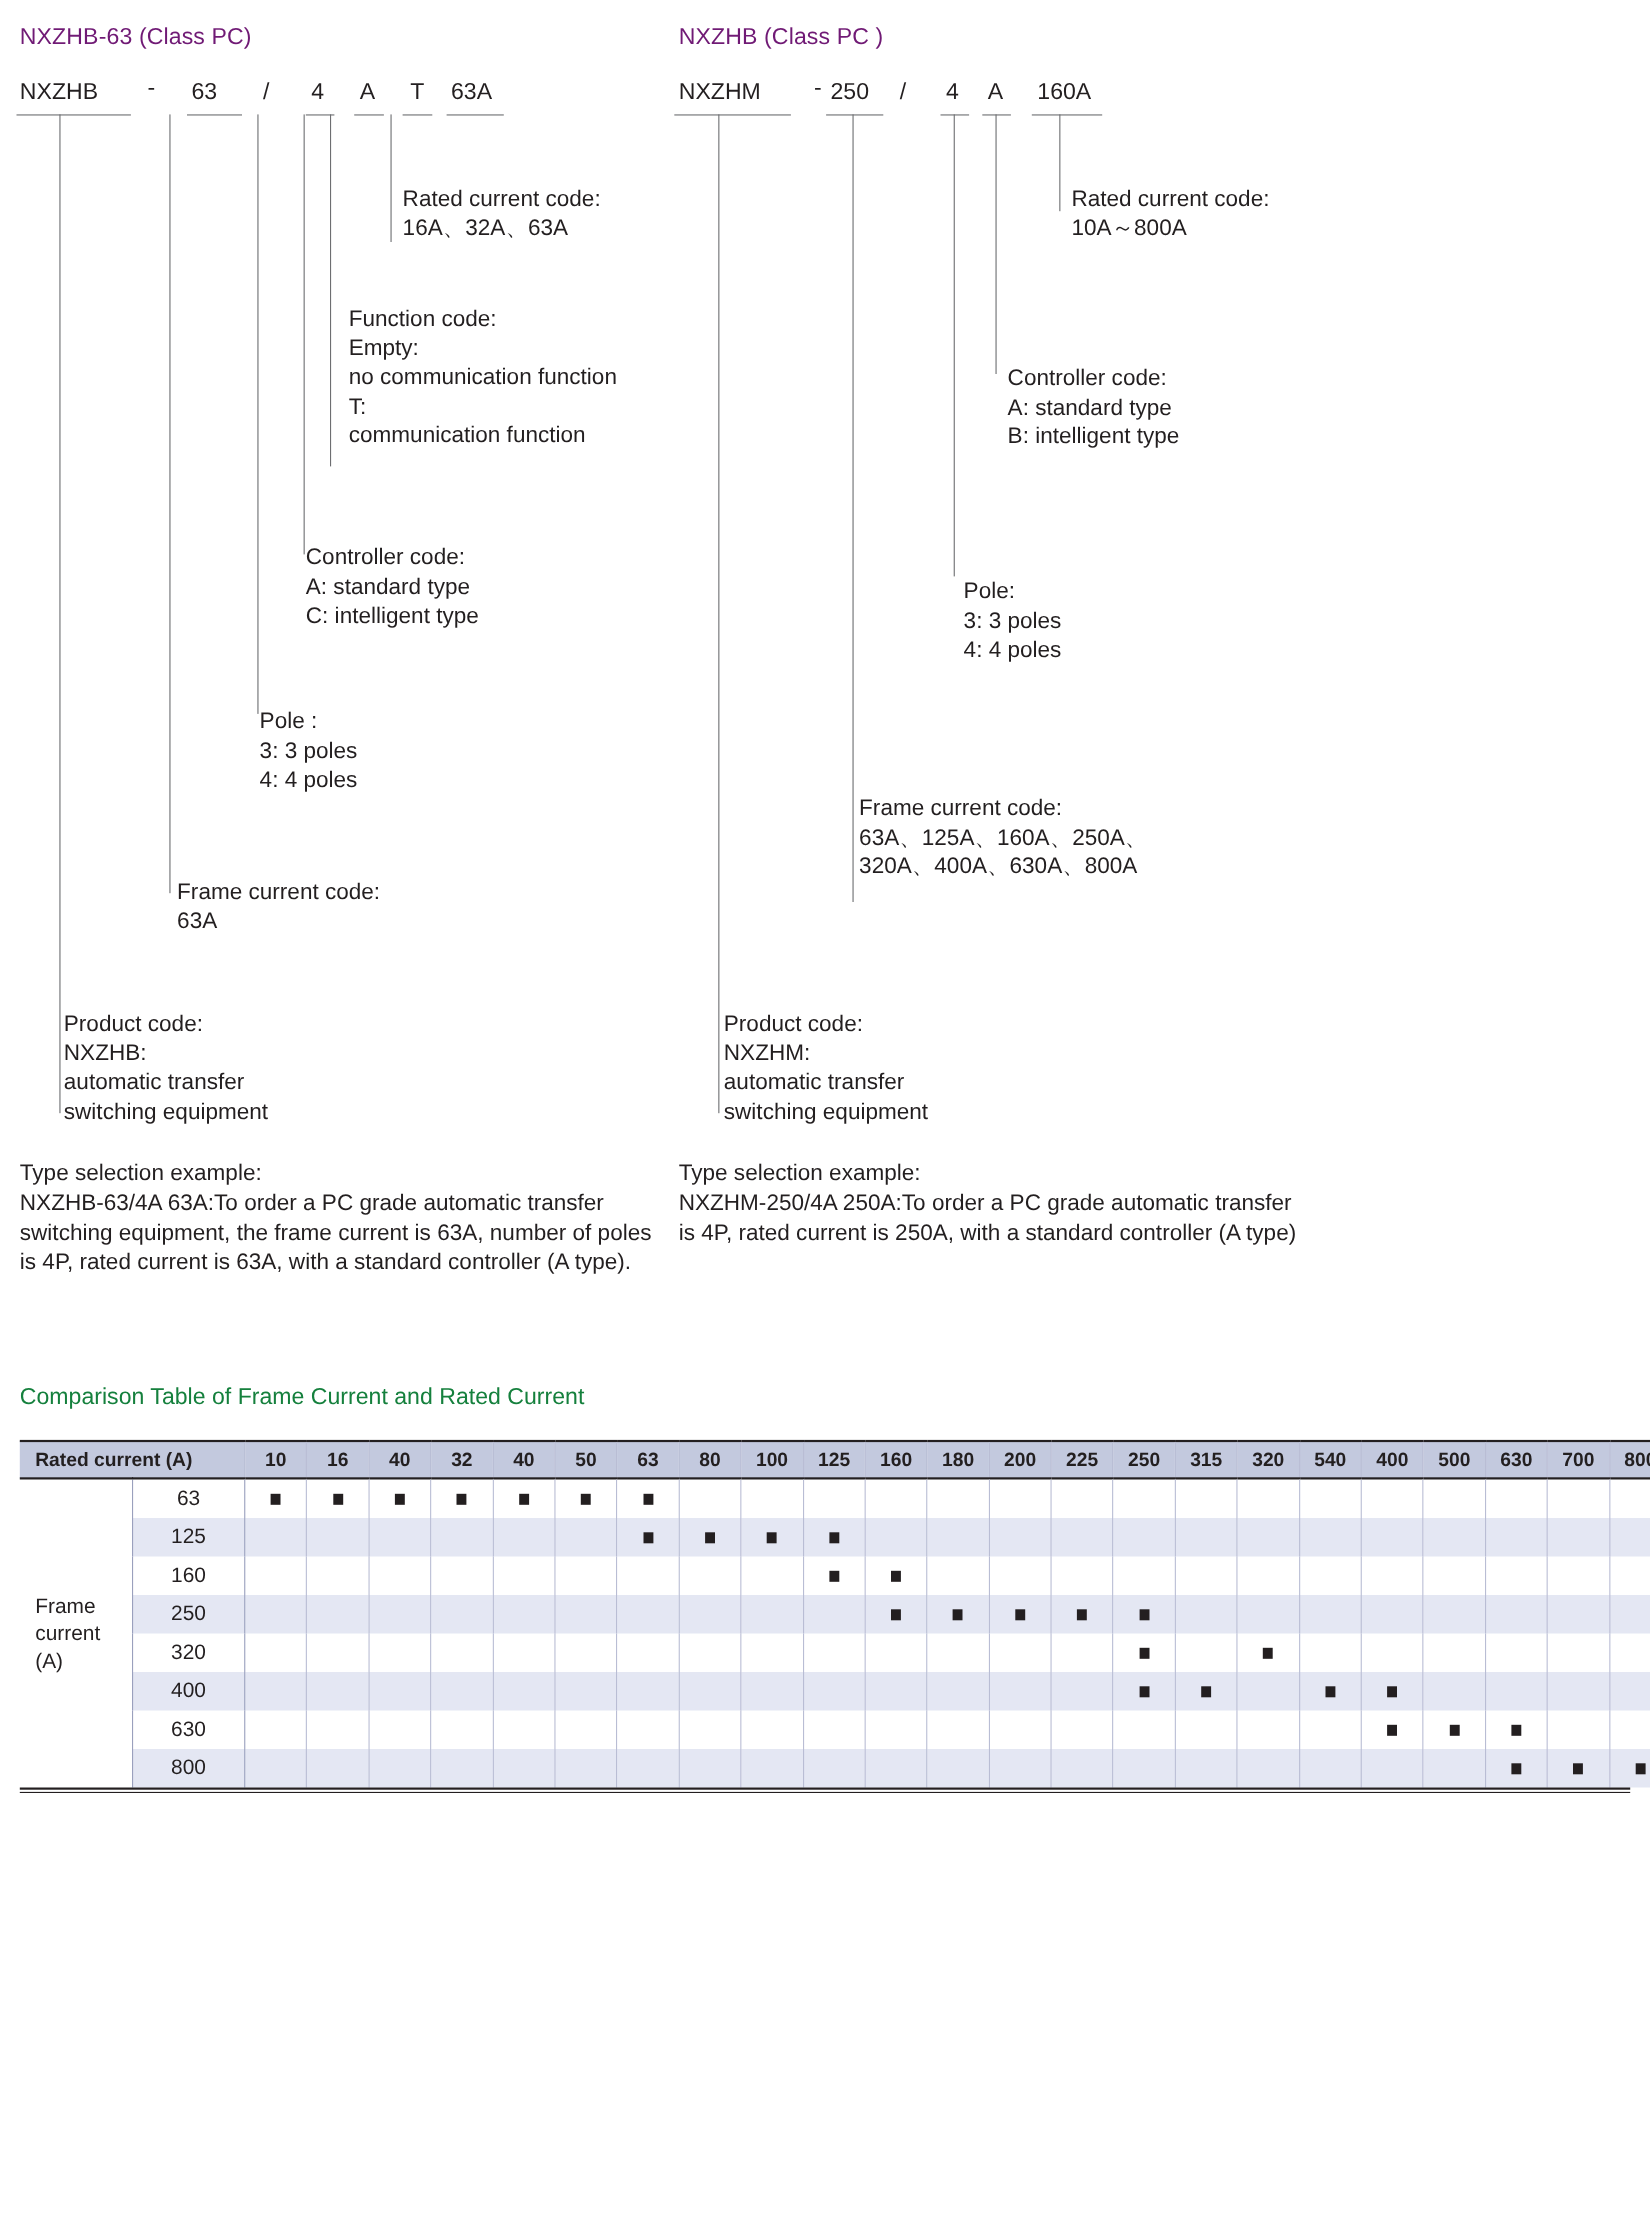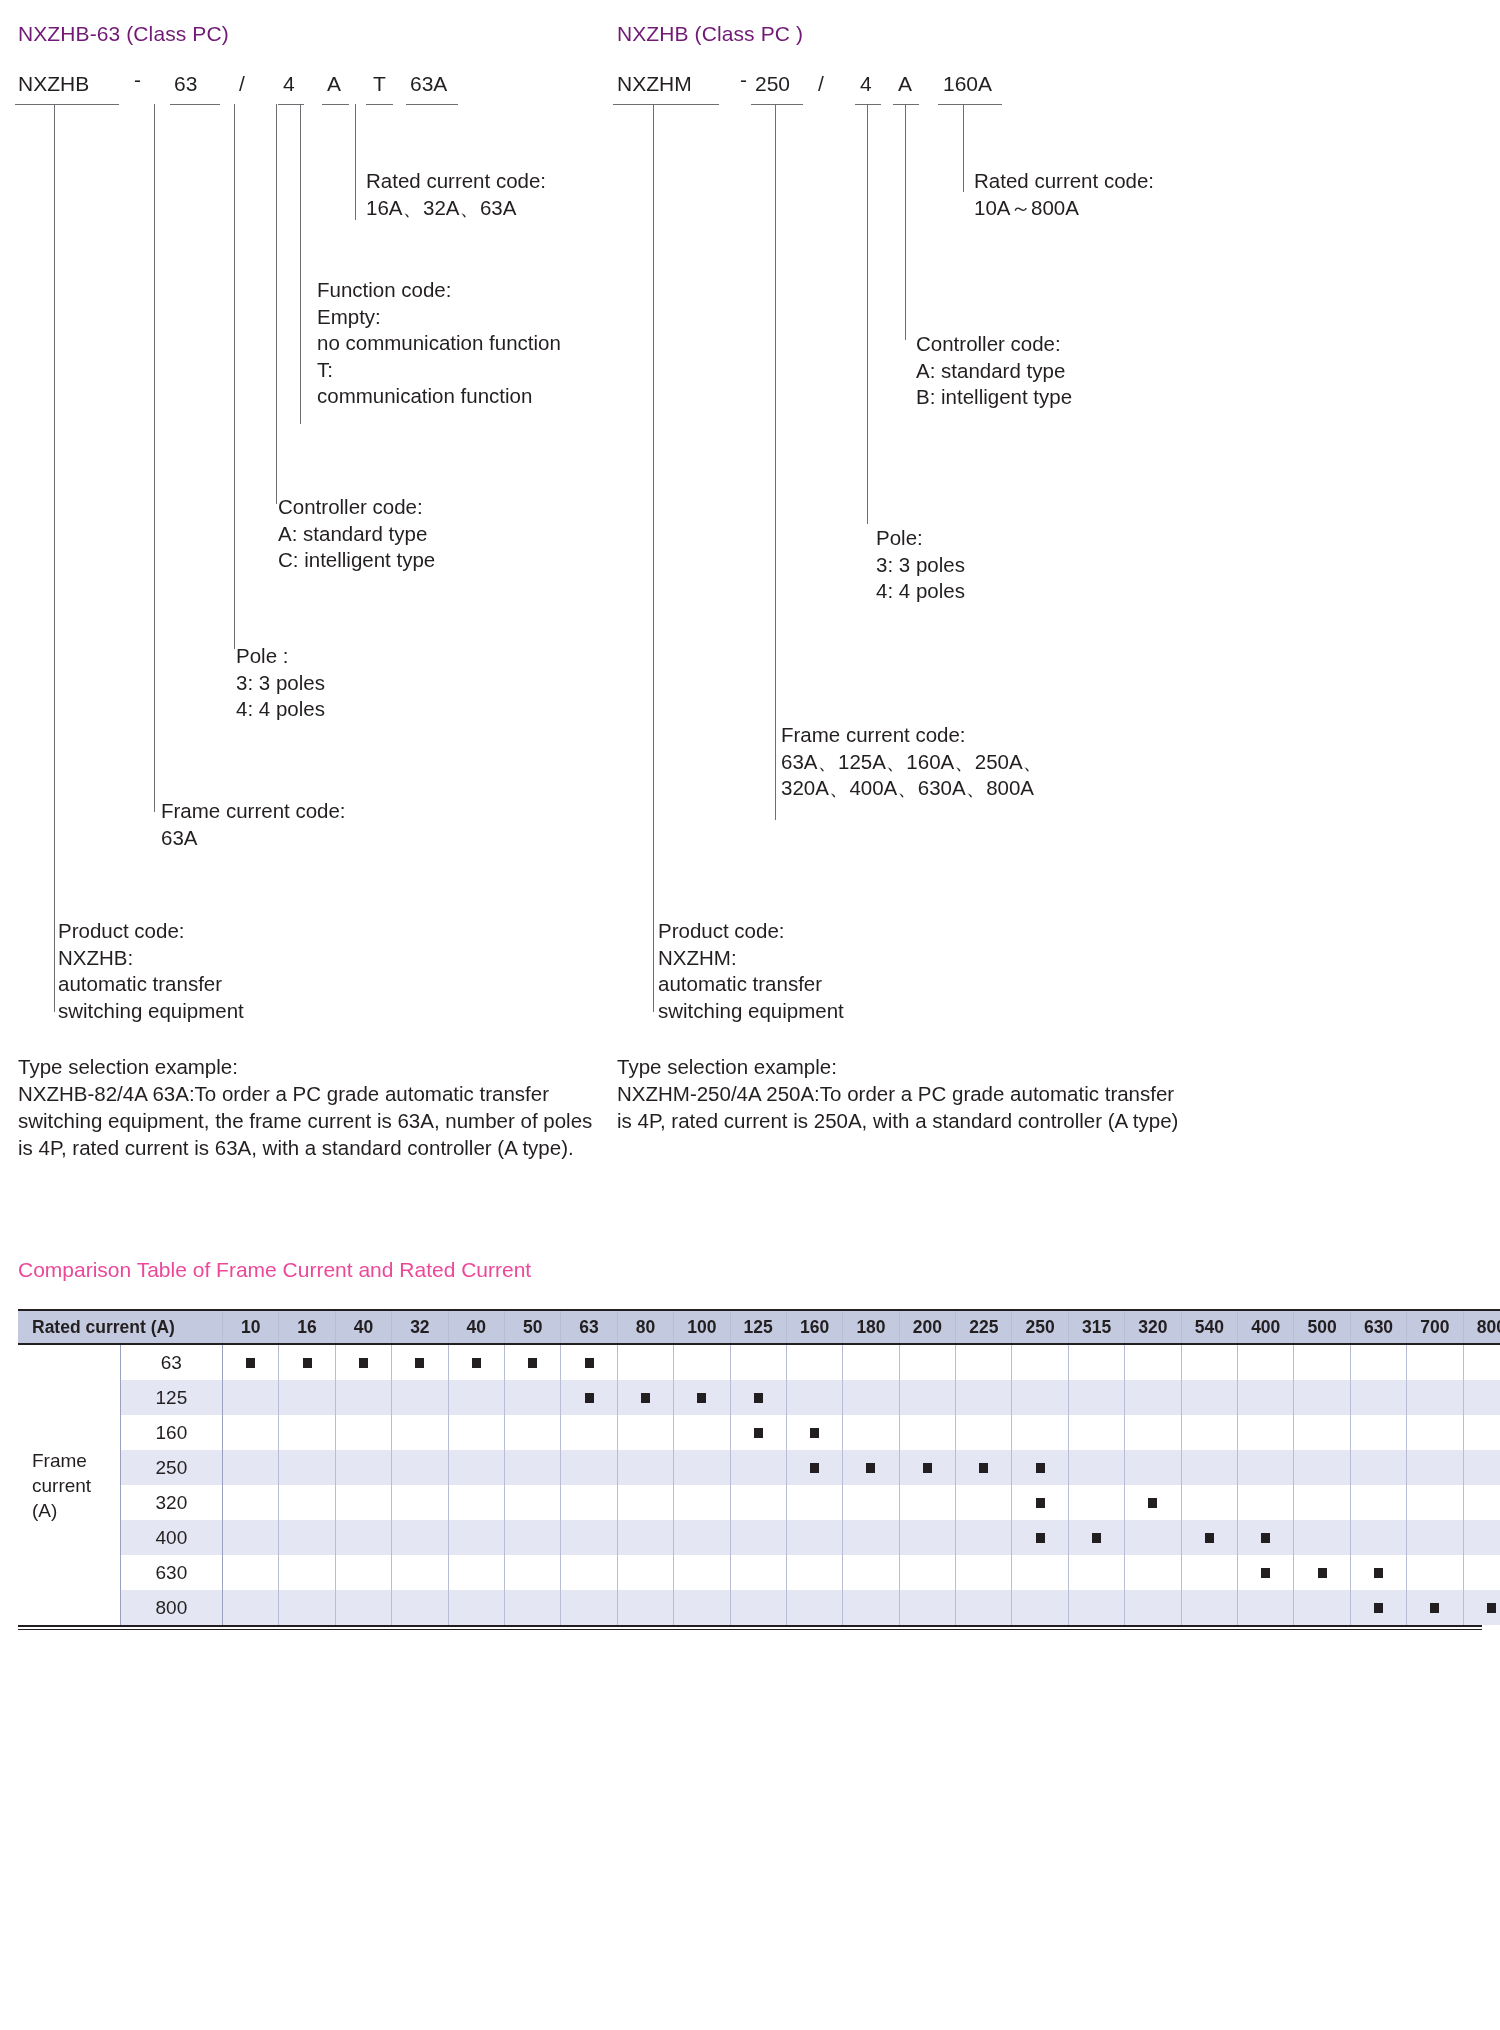--- a/index.html
+++ b/index.html
@@ -65,21 +65,21 @@
     font-size: 20.5px;
     line-height: 27px;
     color: #231f20;
   }
   .example div { white-space: nowrap; }
 
   
   .table-heading {
     position: absolute;
     font-size: 21px;
-    color: #ec4899;
+    color: #15803d;
     white-space: nowrap;
   }
   .tbl-wrap { position: absolute; }
   table.cmp {
     border-collapse: collapse;
     table-layout: fixed;
     font-family: "Liberation Sans", sans-serif;
   }
   table.cmp th, table.cmp td {
     border-left: 1px solid #b9bdd4;
@@ -205,21 +205,21 @@
 
 <div class="note" style="left:58px; top:918px;">
   <div>Product code:</div>
   <div>NXZHB:</div>
   <div>automatic transfer</div>
   <div>switching equipment</div>
 </div>
 
 <div class="example" style="left:18px; top:1053px;">
   <div>Type selection example:</div>
-  <div>NXZHB-82/4A 63A:To order a PC grade automatic transfer</div>
+  <div>NXZHB-63/4A 63A:To order a PC grade automatic transfer</div>
   <div>switching equipment, the frame current is 63A, number of poles</div>
   <div>is 4P, rated current is 63A, with a standard controller (A type).</div>
 </div>
 
 <div class="col-title abs" style="left:617px; top:22px;">NXZHB (Class PC )</div>
 
 <div class="code-row" style="left:0; top:0;">
   <div class="token" style="left:617px; top:72px;">NXZHM</div>
   <div class="token-rule" style="left:613px; top:104px; width:106px;"></div>
 

